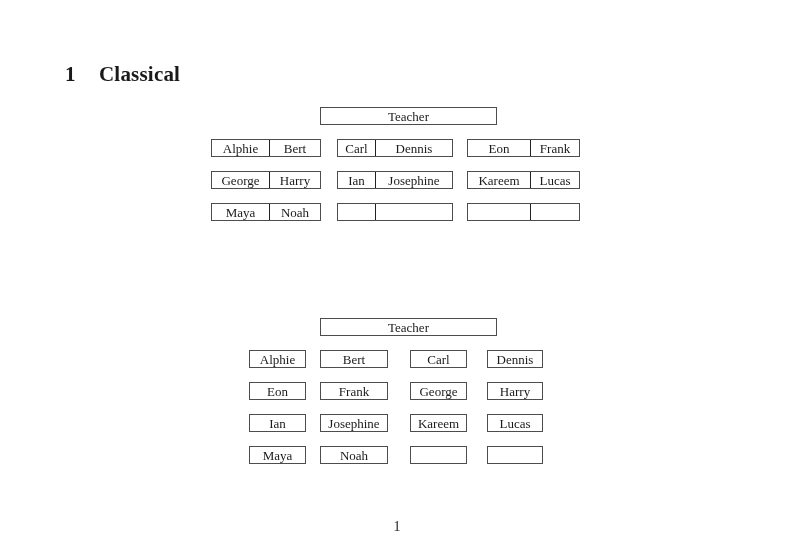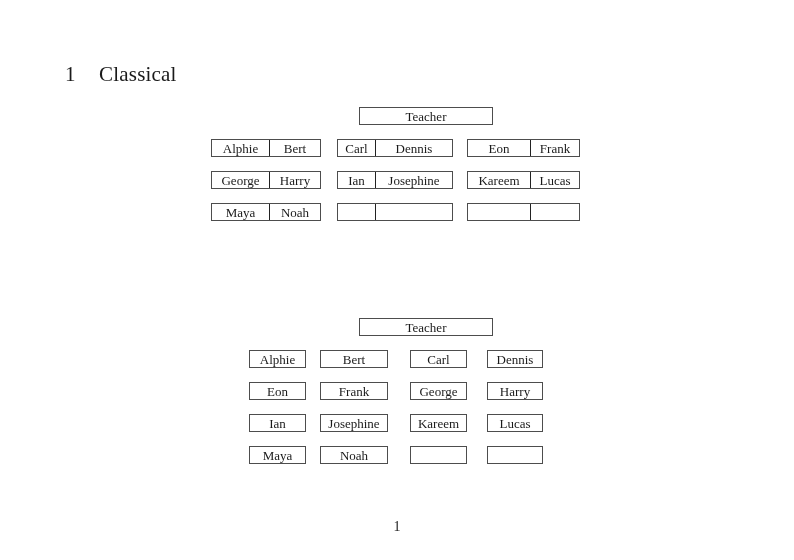--- a/index.html
+++ b/index.html
@@ -8,32 +8,32 @@
     width: 794px; height: 560px;
     position: relative;
     font-family: "Liberation Serif", serif;
     color: #1a1a1a;
     overflow: hidden;
   }
   .page { position: absolute; inset: 0; background: #ffffff; }
 
   .heading {
     position: absolute; left: 65px;
-    font-weight: normal; font-size: 21px; line-height: 22px;
+    font-weight: bold; font-size: 21px; line-height: 22px;
     letter-spacing: 0.2px; white-space: nowrap;
   }
   #heading-1 { top: 63px; }
   #heading-2 { top: 274px; }
   .hnum { display: inline-block; width: 34px; }
 
   .teacher {
-    position: absolute; left: 320px; width: 134px; height: 18px;
+    position: absolute; left: 320px; width: 177px; height: 18px;
     border: 1px solid #4d4d4d; background: #fff;
     display: flex; align-items: center; justify-content: center;
-    font-size: 13px; line-height: 13px; margin-left: 39px;
+    font-size: 13px; line-height: 13px;
   }
   #teacher-1 { top: 107px; }
   #teacher-2 { top: 318px; }
 
   
   .desk {
     position: absolute; height: 18px;
     border: 1px solid #4d4d4d; background: #fff;
     display: flex;
   }

